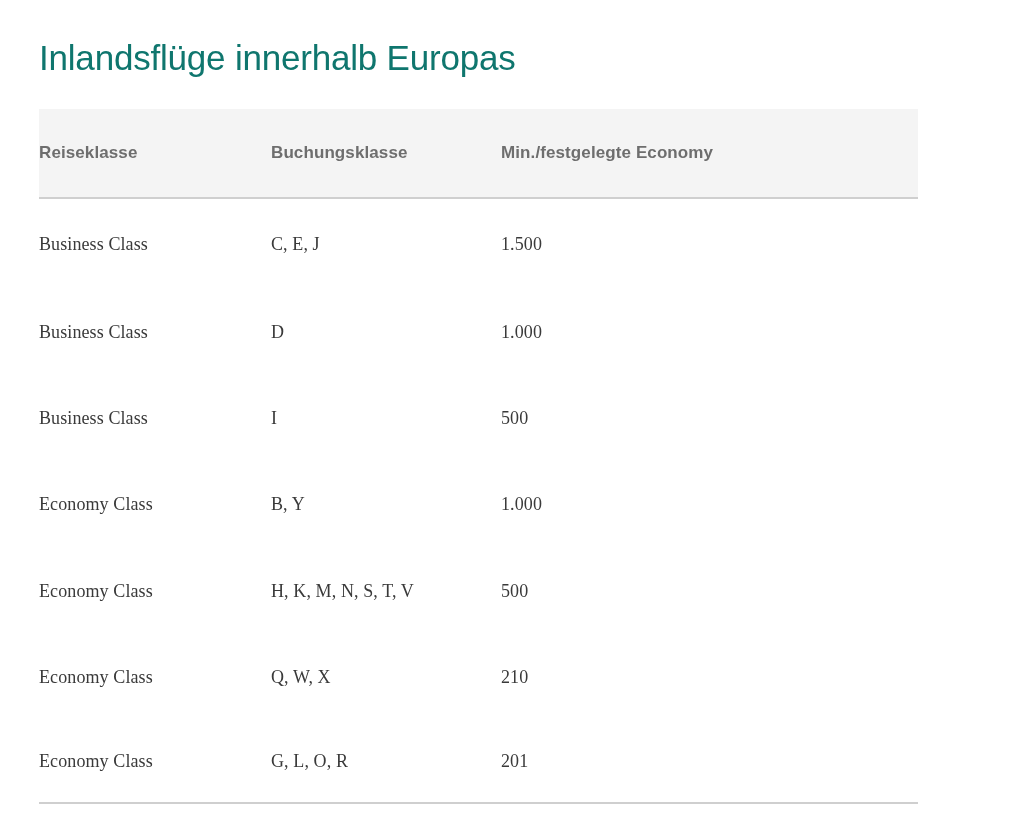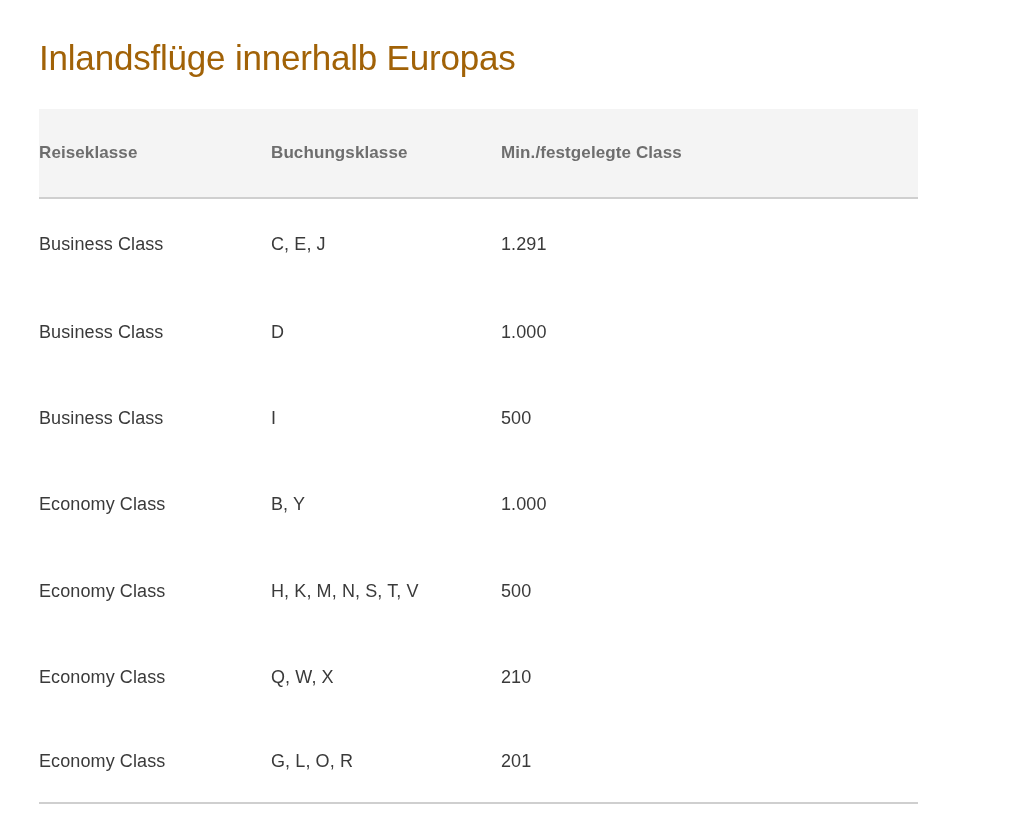--- a/index.html
+++ b/index.html
@@ -23,21 +23,21 @@
     box-sizing: border-box;
   }
 
   .page-title {
     position: absolute;
     left: 39px;
     top: 13px;
     font-size: 35px;
     line-height: 44px;
     font-weight: 400;
-    color: #a16207;
+    color: #0f766e;
     letter-spacing: -0.2px;
     white-space: nowrap;
   }
 
   .table-wrap {
     position: absolute;
     left: 39px;
     top: 109px;
     width: 879px;
   }
@@ -68,20 +68,21 @@
 
   table.miles-table tbody td {
     padding: 0;
     height: 86.3px;
     vertical-align: middle;
     font-size: 18px;
     font-weight: 400;
     color: #3a3a3a;
     letter-spacing: 0.1px;
     white-space: nowrap;
+    font-family: Liberation Serif, serif;
   }
 
   table.miles-table tbody tr:first-child td {
     height: 90px;
   }
 
   table.miles-table tbody tr:last-child td {
     border-bottom: 2px solid #cfcfcf;
     height: 82px;
   }
@@ -110,28 +111,28 @@
     <table class="miles-table">
       <colgroup>
         <col class="c-class">
         <col class="c-booking">
         <col class="c-miles">
       </colgroup>
       <thead>
         <tr>
           <th class="cell-class">Reiseklasse</th>
           <th class="cell-booking">Buchungsklasse</th>
-          <th class="cell-miles">Min./festgelegte Class</th>
+          <th class="cell-miles">Min./festgelegte Economy</th>
         </tr>
       </thead>
       <tbody>
         <tr>
           <td class="cell-class">Business Class</td>
           <td class="cell-booking">C, E, J</td>
-          <td class="cell-miles">1.291</td>
+          <td class="cell-miles">1.500</td>
         </tr>
         <tr>
           <td class="cell-class">Business Class</td>
           <td class="cell-booking">D</td>
           <td class="cell-miles">1.000</td>
         </tr>
         <tr>
           <td class="cell-class">Business Class</td>
           <td class="cell-booking">I</td>
           <td class="cell-miles">500</td>

